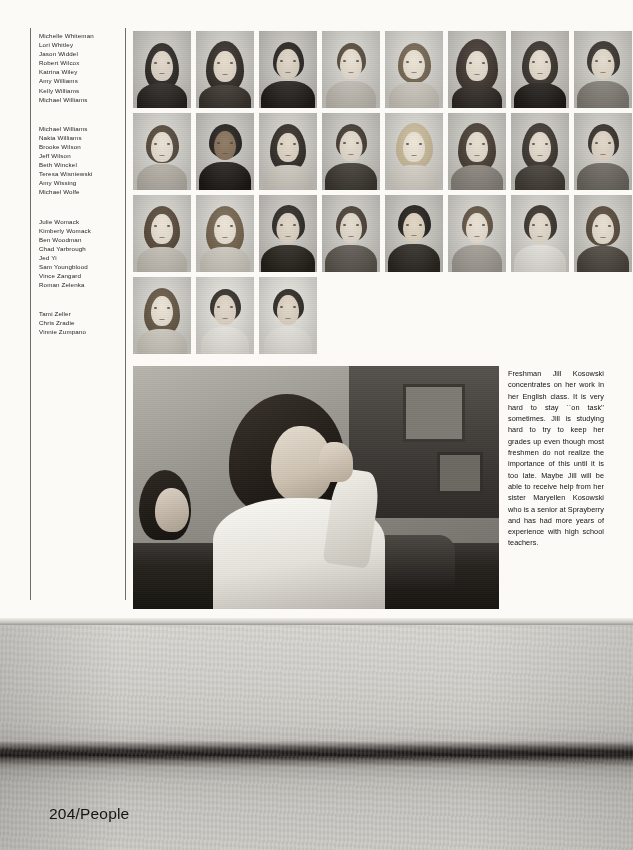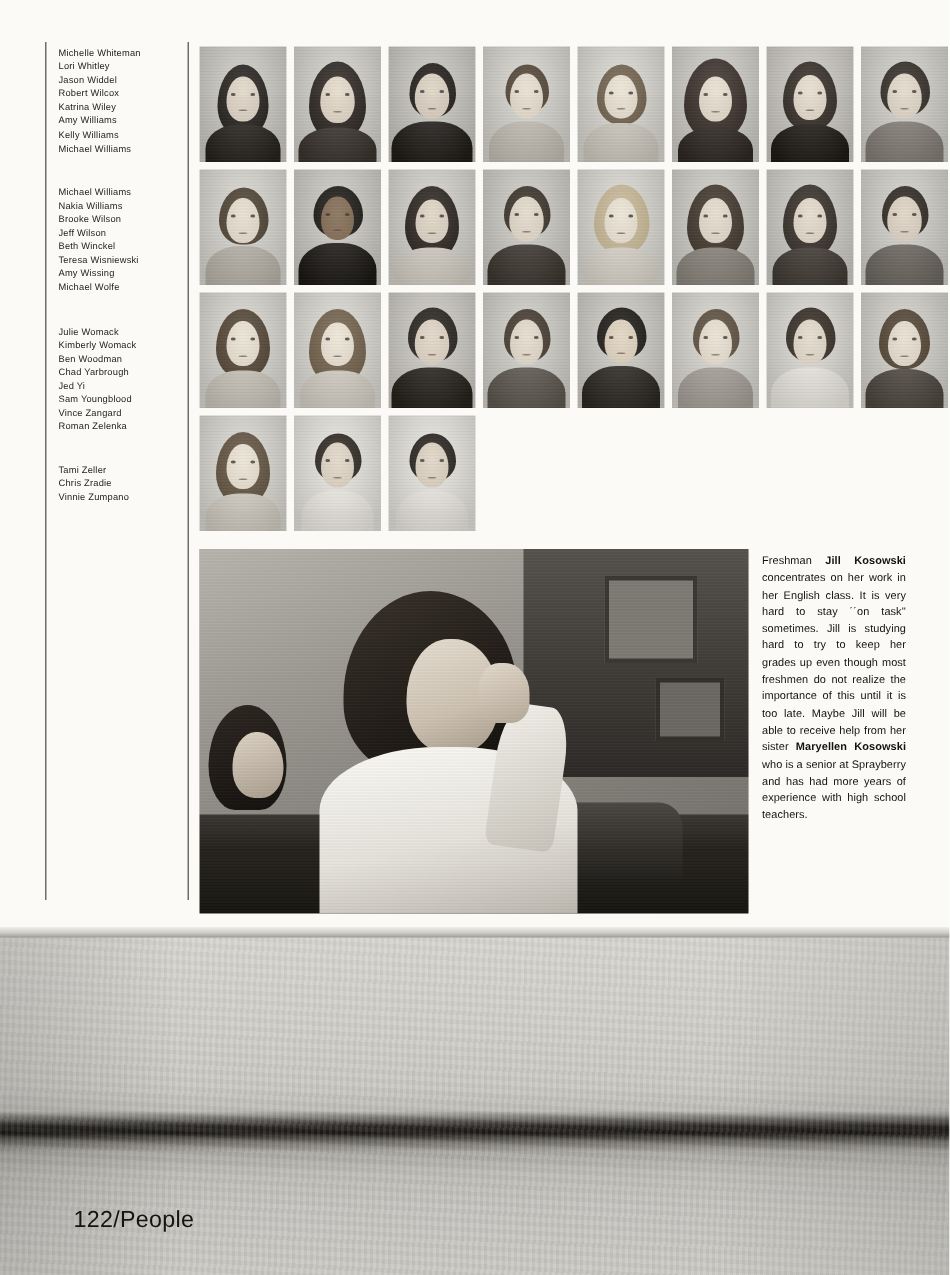--- a/index.html
+++ b/index.html
@@ -277,21 +277,21 @@
     position: absolute;
     left: 508px;
     top: 368px;
     width: 96px;
     font-size: 7.3px;
     line-height: 11.3px;
     color: #121212;
     text-align: justify;
     letter-spacing: 0.05px;
   }
-  .caption b { font-weight: bold; }
+  .caption b { font-weight: normal; }
 
   
   .folio {
     position: absolute;
     left: 49px;
     top: 805px;
     font-size: 15.5px;
     letter-spacing: 0.2px;
     color: #16140f;
     font-family: "Liberation Sans", sans-serif;
@@ -681,15 +681,15 @@
     <div class="girl-body"></div>
     <div class="arm"></div>
     <div class="hand"></div>
     <div class="grain"></div>
   </div>
 
   <div class="caption">
     <span>Freshman </span><b>Jill Kosowski</b><span> concentrates on her work in her English class. It is very hard to stay ´´on task'' sometimes. Jill is studying hard to try to keep her grades up even though most freshmen do not realize the importance of this until it is too late. Maybe Jill will be able to receive help from her sister </span><b>Maryellen Kosowski</b><span> who is a senior at Sprayberry and has had more years of experience with high school teachers.</span>
   </div>
 
-  <div class="folio">122/People</div>
+  <div class="folio">204/People</div>
 
 </div>
 
 </body></html>

